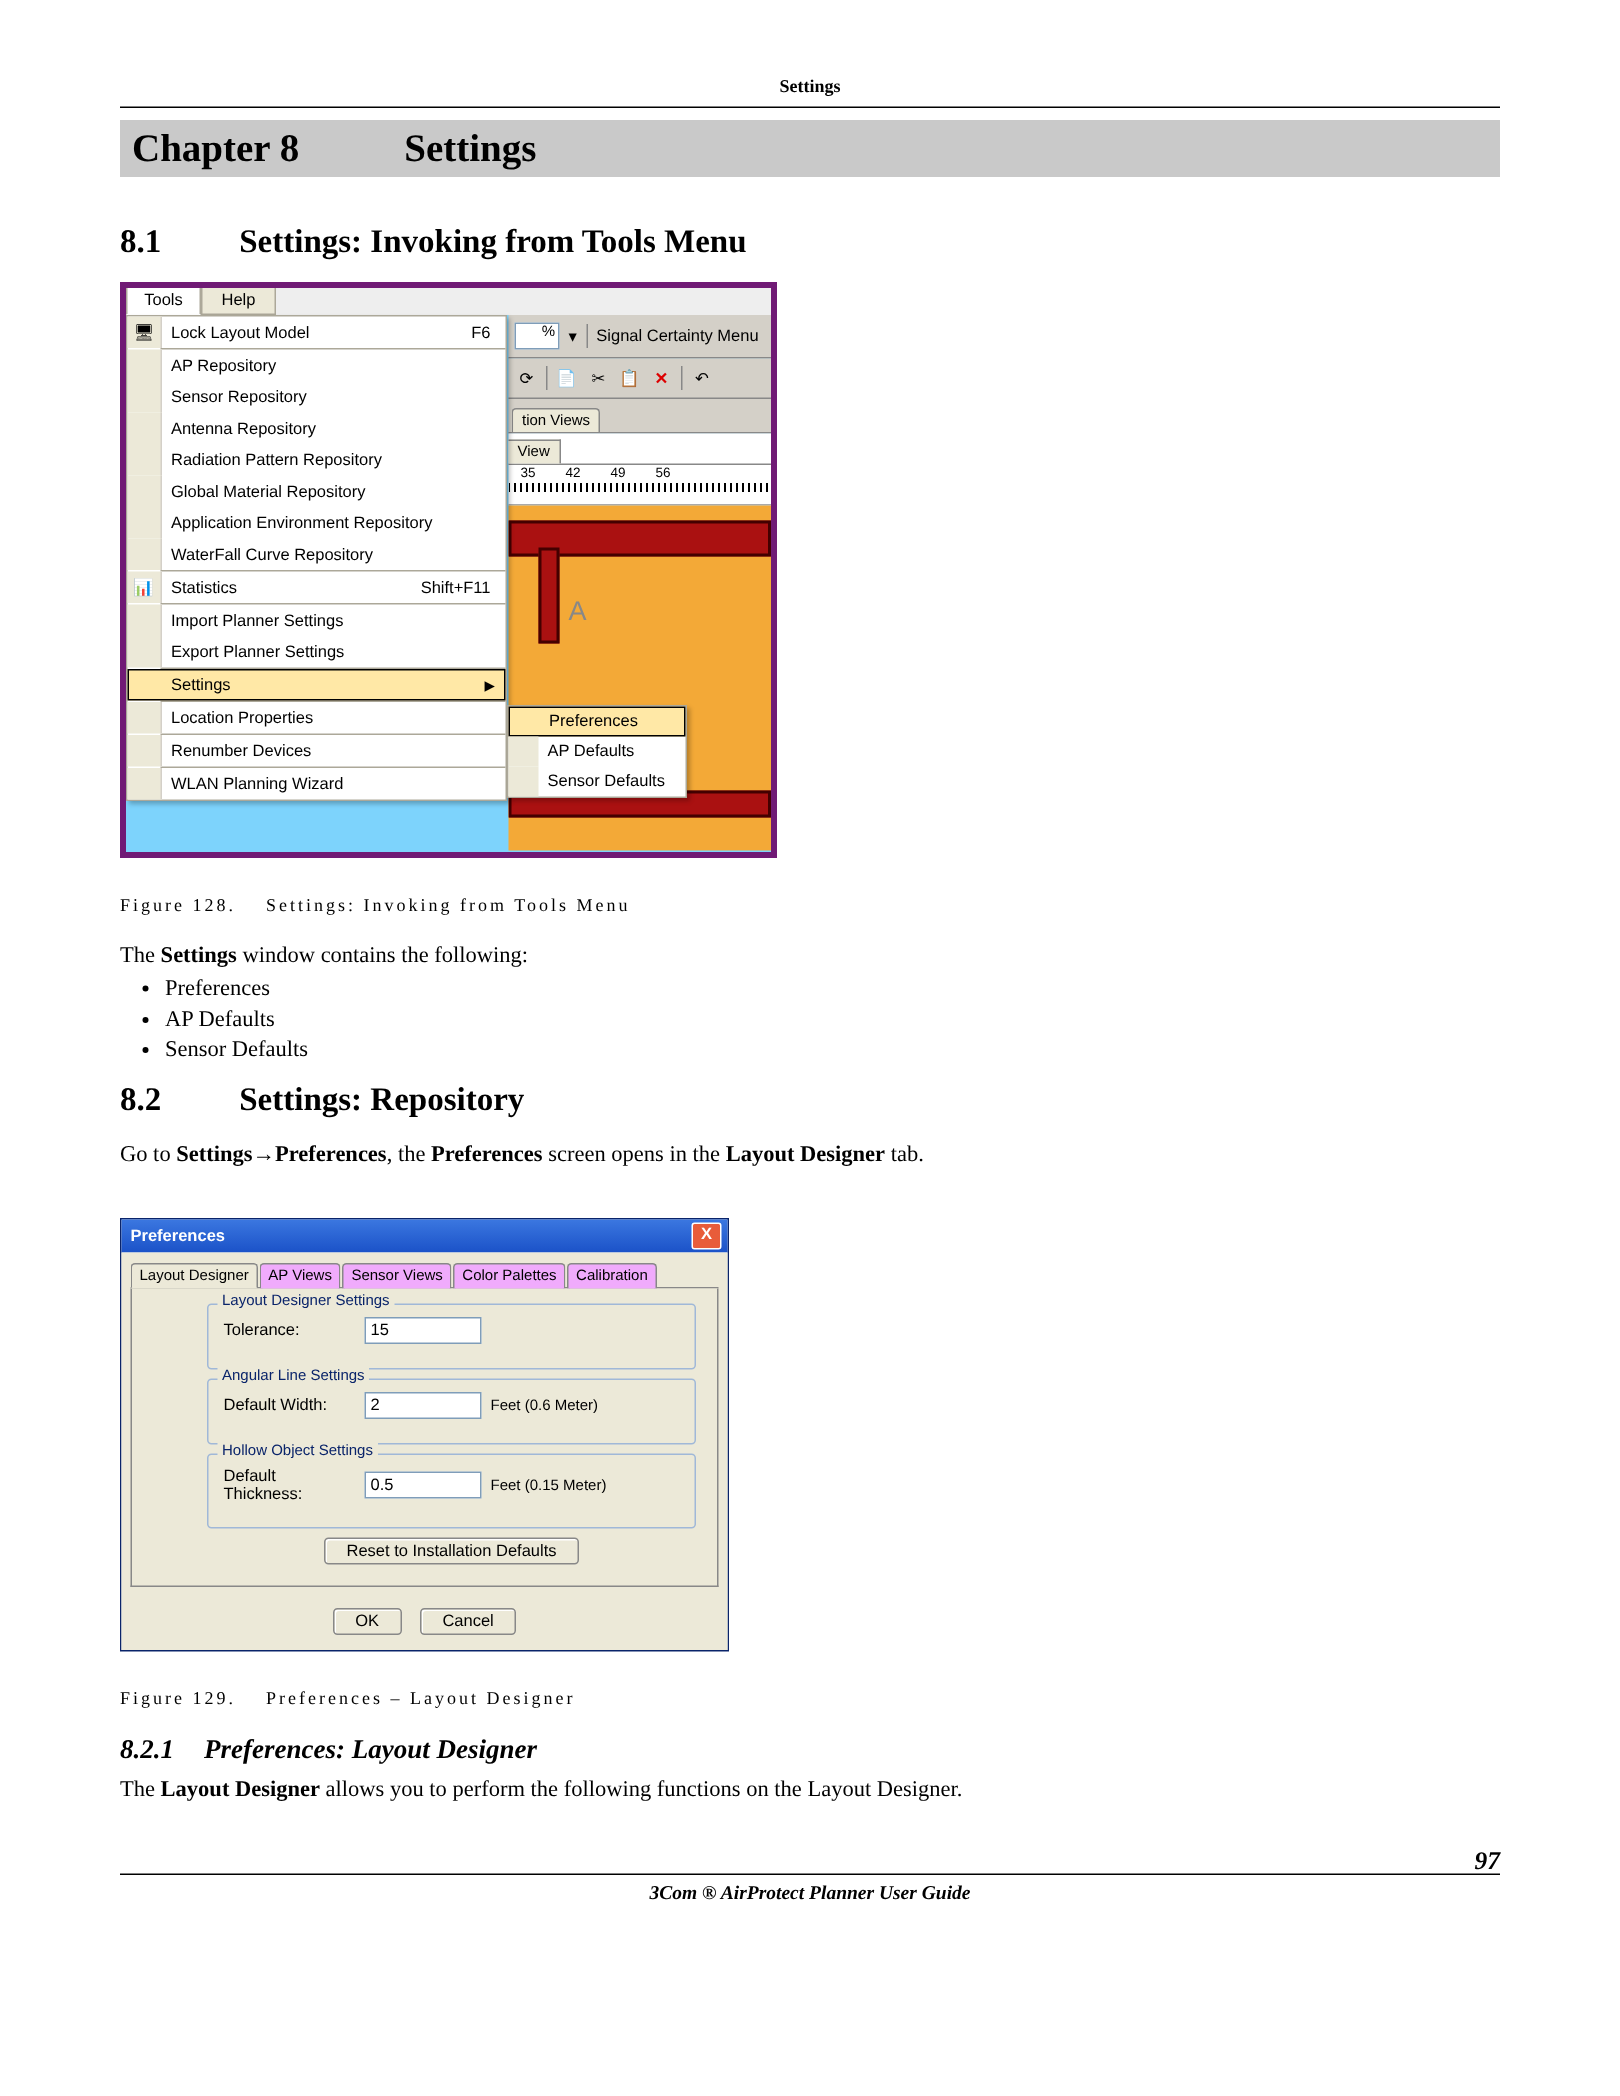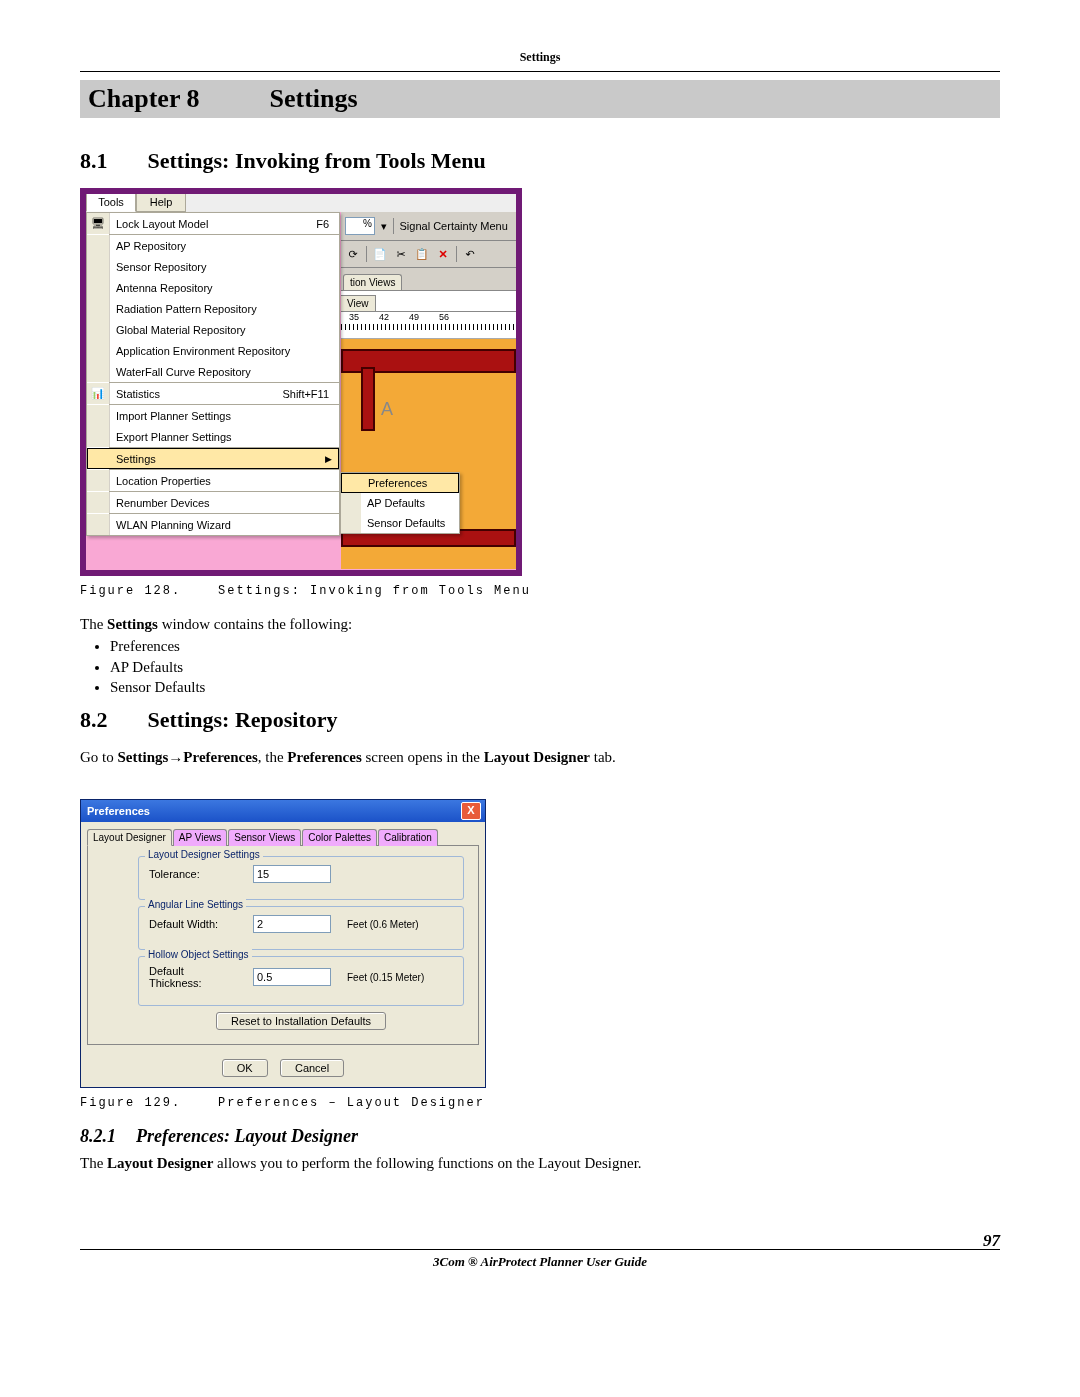--- a/index.html
+++ b/index.html
@@ -32,21 +32,21 @@
     font-size: 26px;
     font-weight: bold;
     display: flex;
     gap: 70px;
     margin-bottom: 30px;
   }
   .h2 {
     font-size: 22px;
     font-weight: bold;
     display: flex;
-    gap: 40px;
+    gap: 52px;
     margin: 10px 0 14px 0;
   }
   .h3 {
     font-size: 18px;
     font-style: italic;
     font-weight: bold;
     display: flex;
     gap: 20px;
     margin: 16px 0 6px 0;
   }
@@ -54,23 +54,22 @@
     font-size: 15px;
     line-height: 1.35;
   }
   .body-list ul {
     margin: 2px 0 10px 30px;
     padding: 0;
   }
   .caption {
     font-size: 12px;
     letter-spacing: 2px;
-    margin: 8px 0 16px 0;
+    margin: 24px 0 16px 0;
     color: #000;
-    font-family: Liberation Mono, monospace;
   }
   .footer {
     position: absolute;
     bottom: 30px;
     left: 80px;
     right: 80px;
   }
   .footer .rule {
     border-top: 1px solid #000;
     margin-bottom: 4px;
@@ -87,22 +86,22 @@
     top: -18px;
     font-style: italic;
     font-weight: bold;
     font-size: 17px;
   }
   b { font-weight: bold; }
 
   
   .fig128 {
     width: 430px;
-    border: 6px solid #701a75;
-    background: #f9a8d4;
+    border: 4px solid #701a75;
+    background: #7dd3fc;
     font-family: Tahoma, Arial, sans-serif;
     font-size: 11px;
     position: relative;
     overflow: hidden;
   }
   .menubar {
     display: flex;
     height: 18px;
     background: #eee;
   }
@@ -390,21 +389,21 @@
     top: -8px;
     left: 6px;
     background: #ece9d8;
     padding: 0 3px;
     color: #0a246a;
     font-size: 10px;
   }
   .frow {
     display: flex;
     align-items: center;
-    gap: 16px;
+    gap: 6px;
   }
   .frow label { width: 88px; }
   .frow input {
     width: 70px;
     height: 16px;
     border: 1px solid #7f9db9;
     font-size: 11px;
     padding: 0 3px;
   }
   .frow .unit { font-size: 10px; }

